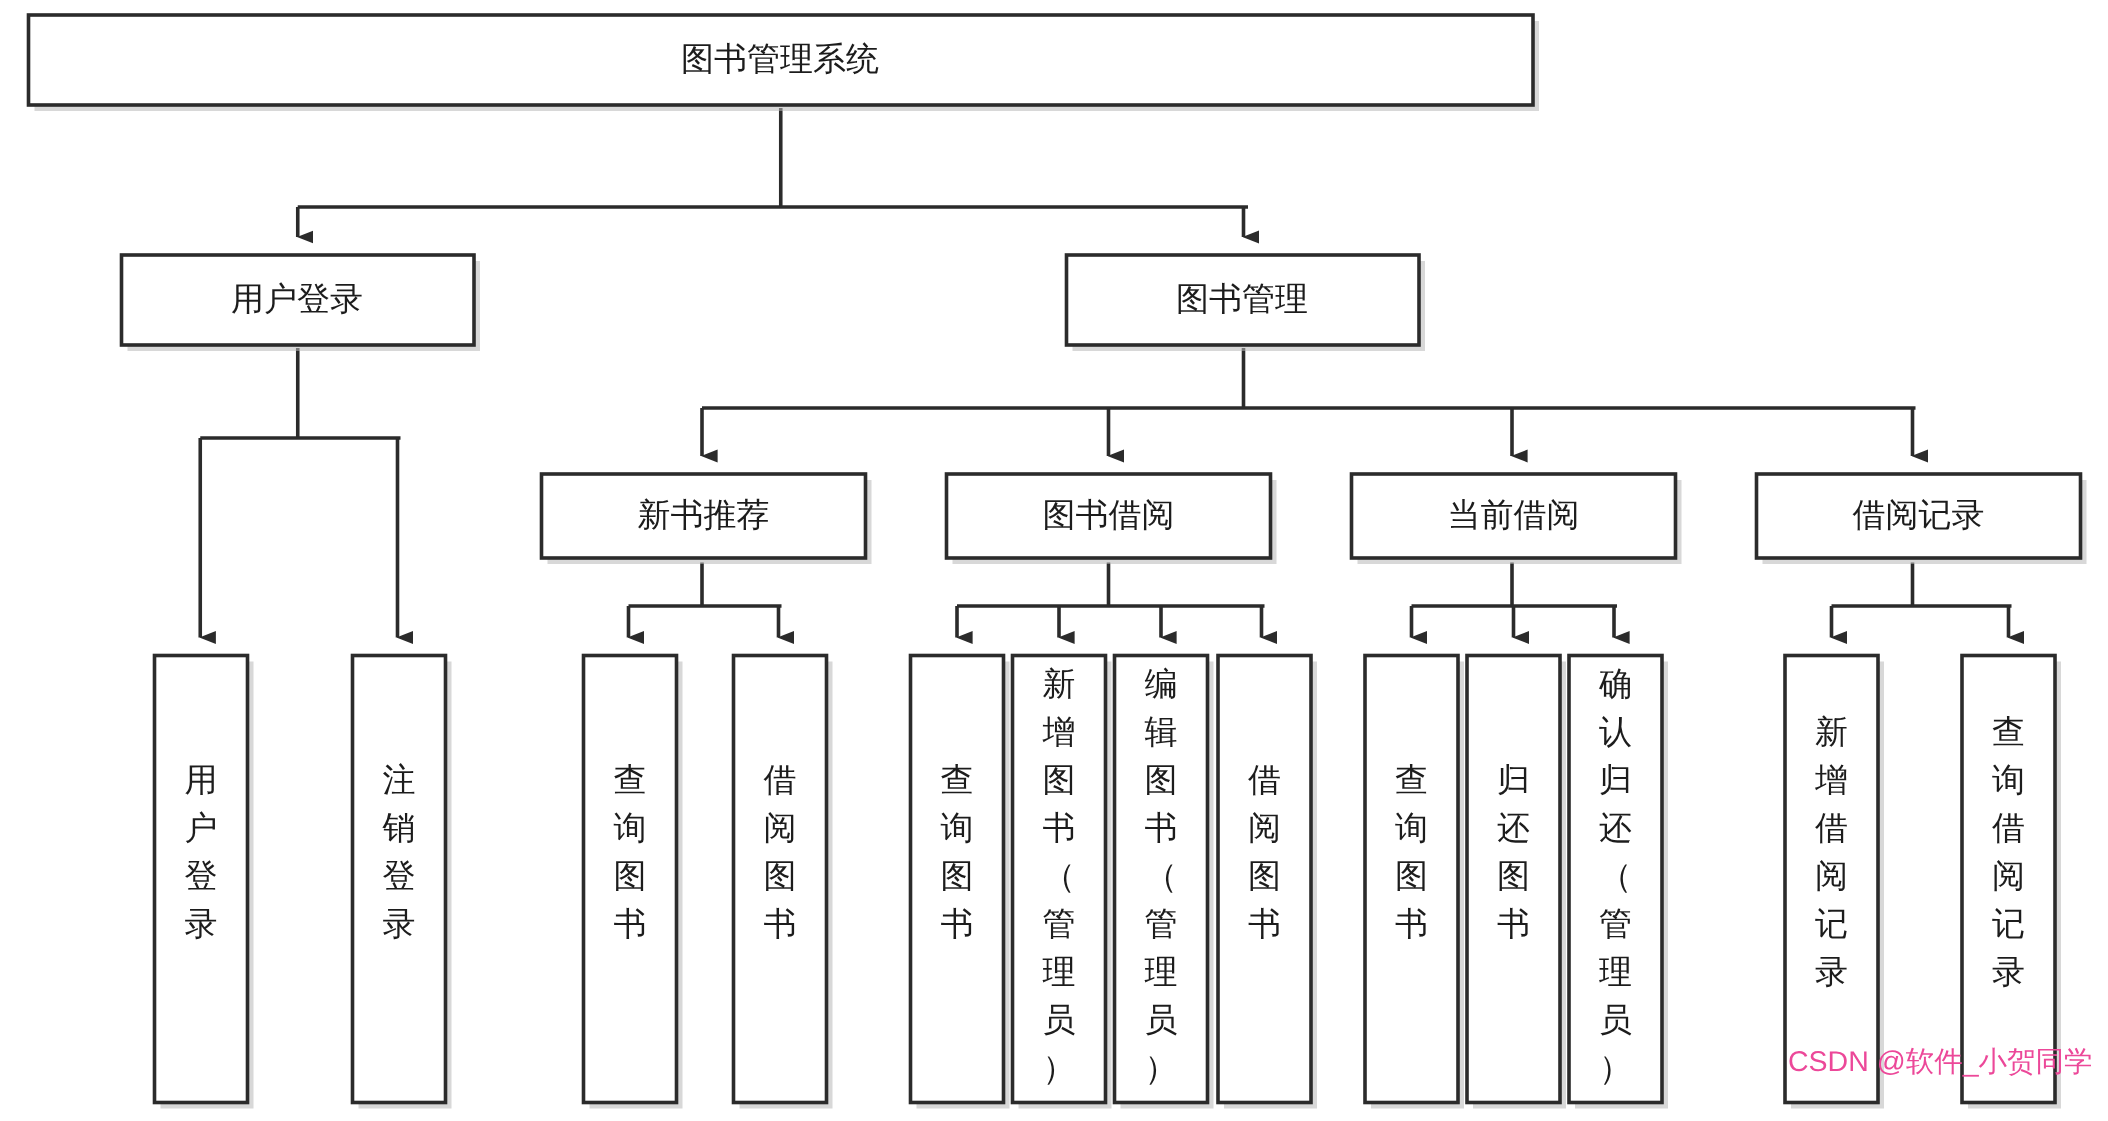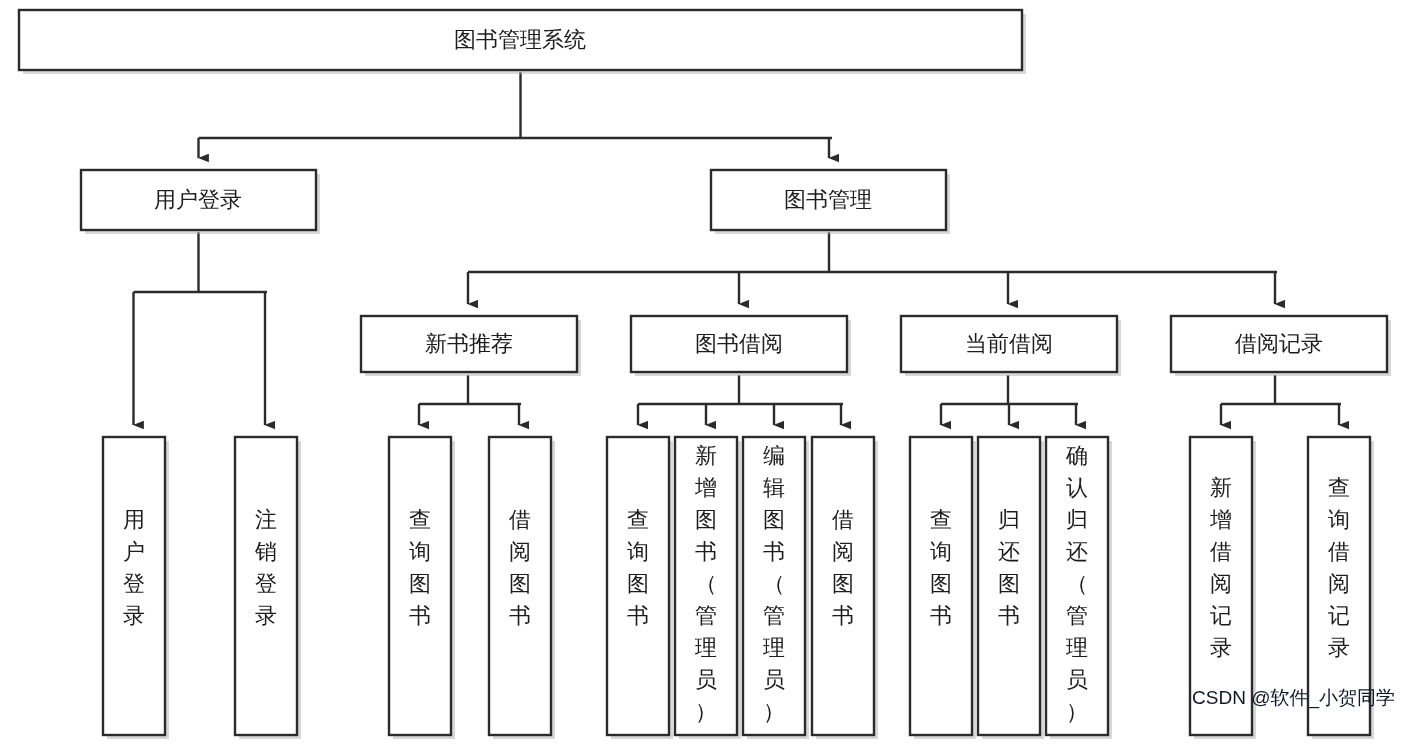--- a/index.html
+++ b/index.html
@@ -52,24 +52,24 @@
   }
   .node-label-v {
     font-family: "Liberation Sans", "DejaVu Sans", sans-serif;
     fill: #1c1c1c;
     font-size: 22px;
     text-anchor: middle;
   }
   .watermark-text {
     position: absolute;
     right: 10px;
-    bottom: 16px;
+    bottom: 6px;
     font-family: "Liberation Sans", "DejaVu Sans", sans-serif;
     font-size: 19px;
-    color: #0f172a;
+    color: #ec4899;
     white-space: nowrap;
     user-select: none;
   }
 </style>
 </head>
 <body>
 
 <div id="diagram-root">
 
   <svg id="flow-svg" viewBox="0 0 1405 747">

